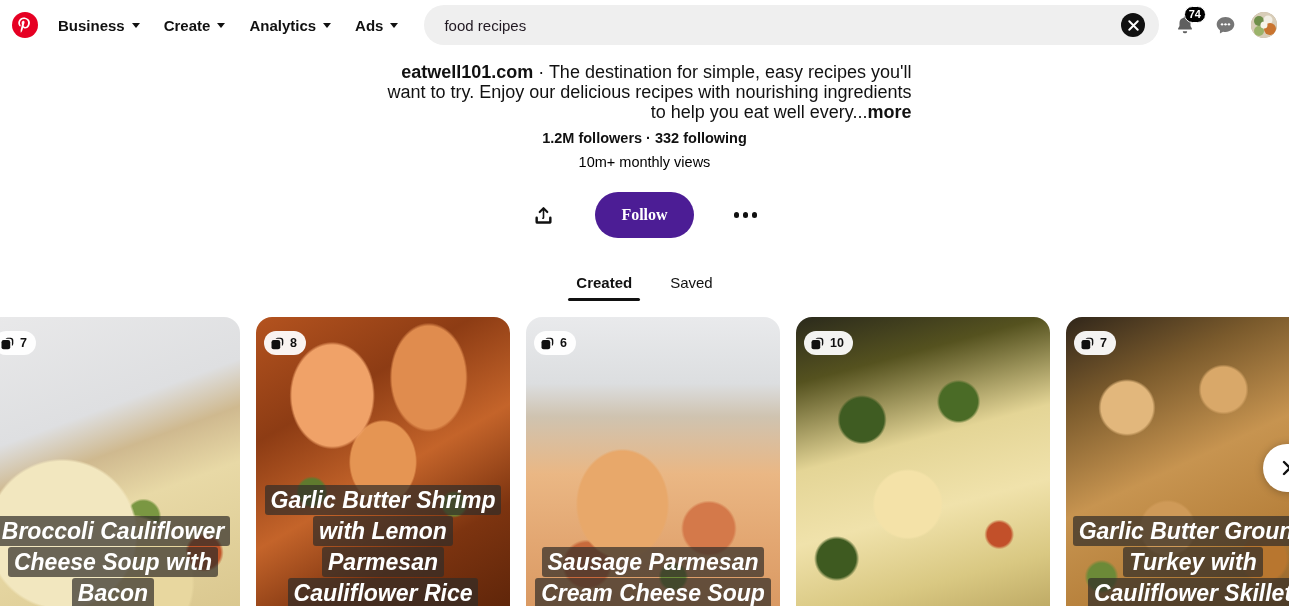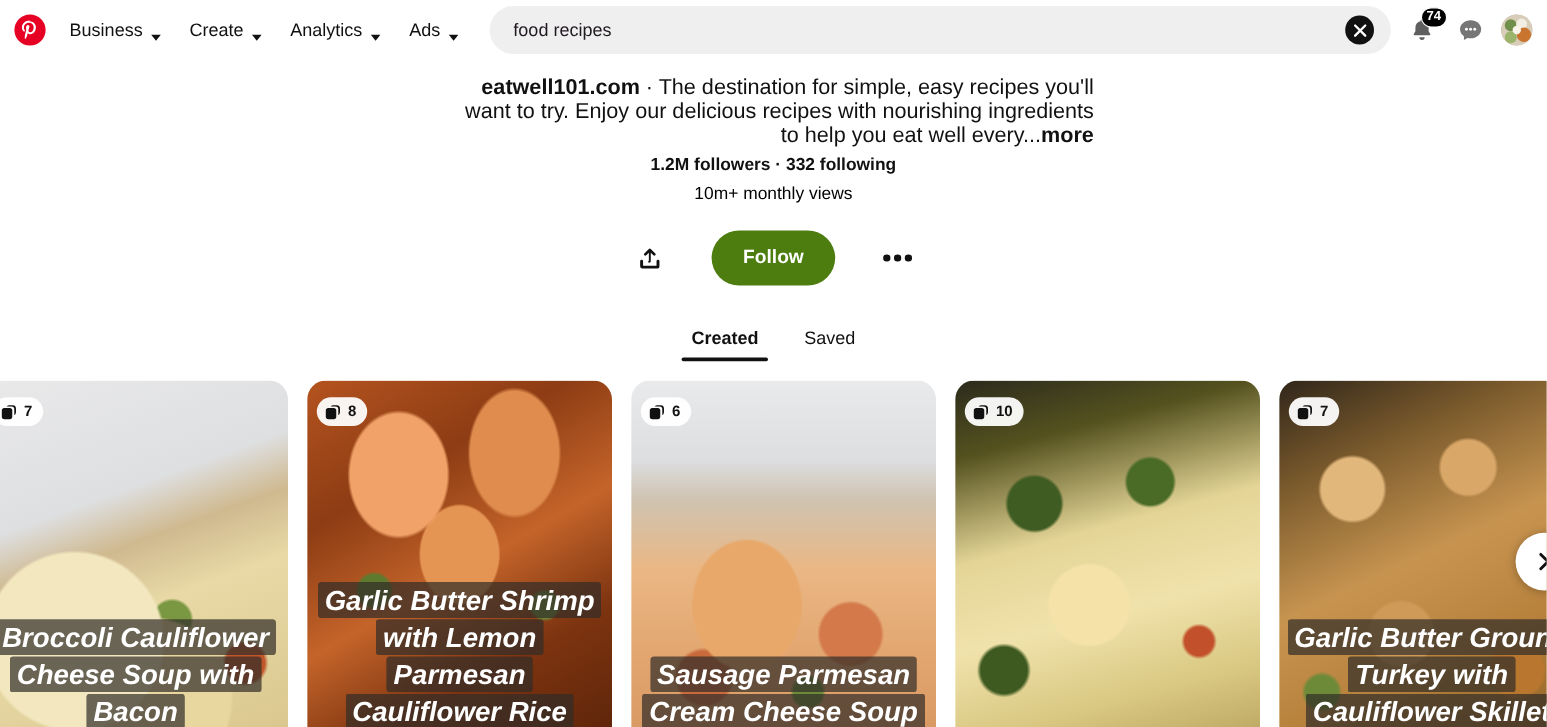--- a/index.html
+++ b/index.html
@@ -27,24 +27,24 @@
     border-radius: 50%;
     background: #e60023;
     display: flex; align-items: center; justify-content: center;
     flex: none;
     margin-right: 8px;
   }
   .logo svg { display:block; }
 
   .nav-item {
     display: flex;
-    align-items: flex-end;
+    align-items: center;
     gap: 7px;
     font-size: 15px;
-    font-weight: normal;
+    font-weight: bold;
     color: #111111;
     padding: 8px 12px;
     border-radius: 22px;
     cursor: pointer;
     white-space: nowrap;
   }
   .chev {
     width: 0; height: 0;
     border-left: 4.5px solid transparent;
     border-right: 4.5px solid transparent;
@@ -166,30 +166,30 @@
     background: transparent;
   }
   .dots { display: flex; gap: 3.5px; }
   .dots span {
     width: 5.5px; height: 5.5px;
     background: #111111;
     border-radius: 50%;
     display: block;
   }
   .follow-btn {
-    background: #4d7c0f;
+    background: #4c1d95;
     color: #ffffff;
     font-size: 16px;
     font-weight: bold;
     border: none;
     border-radius: 24px;
     padding: 0 26px;
     height: 46px;
     cursor: pointer;
-    font-family: Liberation Sans, sans-serif;
+    font-family: Liberation Serif, serif;
   }
 
   
   .tabs {
     margin-top: 30px;
     display: flex;
     justify-content: center;
     gap: 22px;
   }
   .tab {

